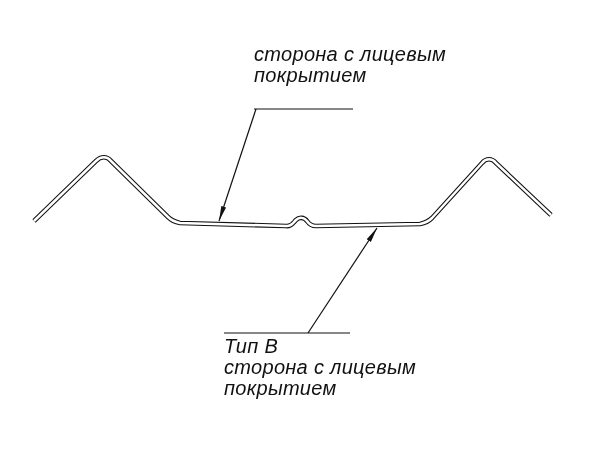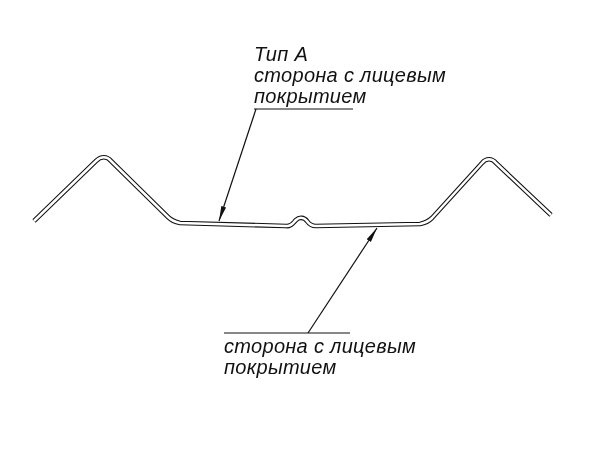--- a/index.html
+++ b/index.html
@@ -49,23 +49,23 @@
     <path d="M 34 221 L 96 161 C 101 156 107 156 111 161 L 168 217 C 171 220 175 222 180 223 L 286 226 C 291 227 293 223 296 220 C 299 217 304 217 307 221 C 309 224 312 226 316 226 L 420 224 C 425 223 429 221 432 218 L 482 163 C 486 158 492 158 496 163 L 551 215" fill="none" stroke="#ffffff" stroke-width="2.5" stroke-linejoin="round"></path>
 
     <line x1="256" y1="109" x2="219" y2="221" stroke="#111111" stroke-width="1.2" marker-end="url(#arrow)"></line>
     <line x1="254" y1="109" x2="353" y2="109" stroke="#111111" stroke-width="1.2"></line>
 
     <line x1="308" y1="333" x2="377" y2="228" stroke="#111111" stroke-width="1.2" marker-end="url(#arrow)"></line>
     <line x1="224" y1="333" x2="350" y2="333" stroke="#111111" stroke-width="1.2"></line>
   </svg>
 
   <div class="label" style="left:254px; top:44px;">
-    <div>Тип А</div>
     <div>сторона с лицевым</div>
     <div>покрытием</div>
   </div>
 
   <div class="label" style="left:224px; top:336px;">
+    <div>Тип В</div>
     <div>сторона с лицевым</div>
     <div>покрытием</div>
   </div>
 
 </div>
 
 </body></html>

